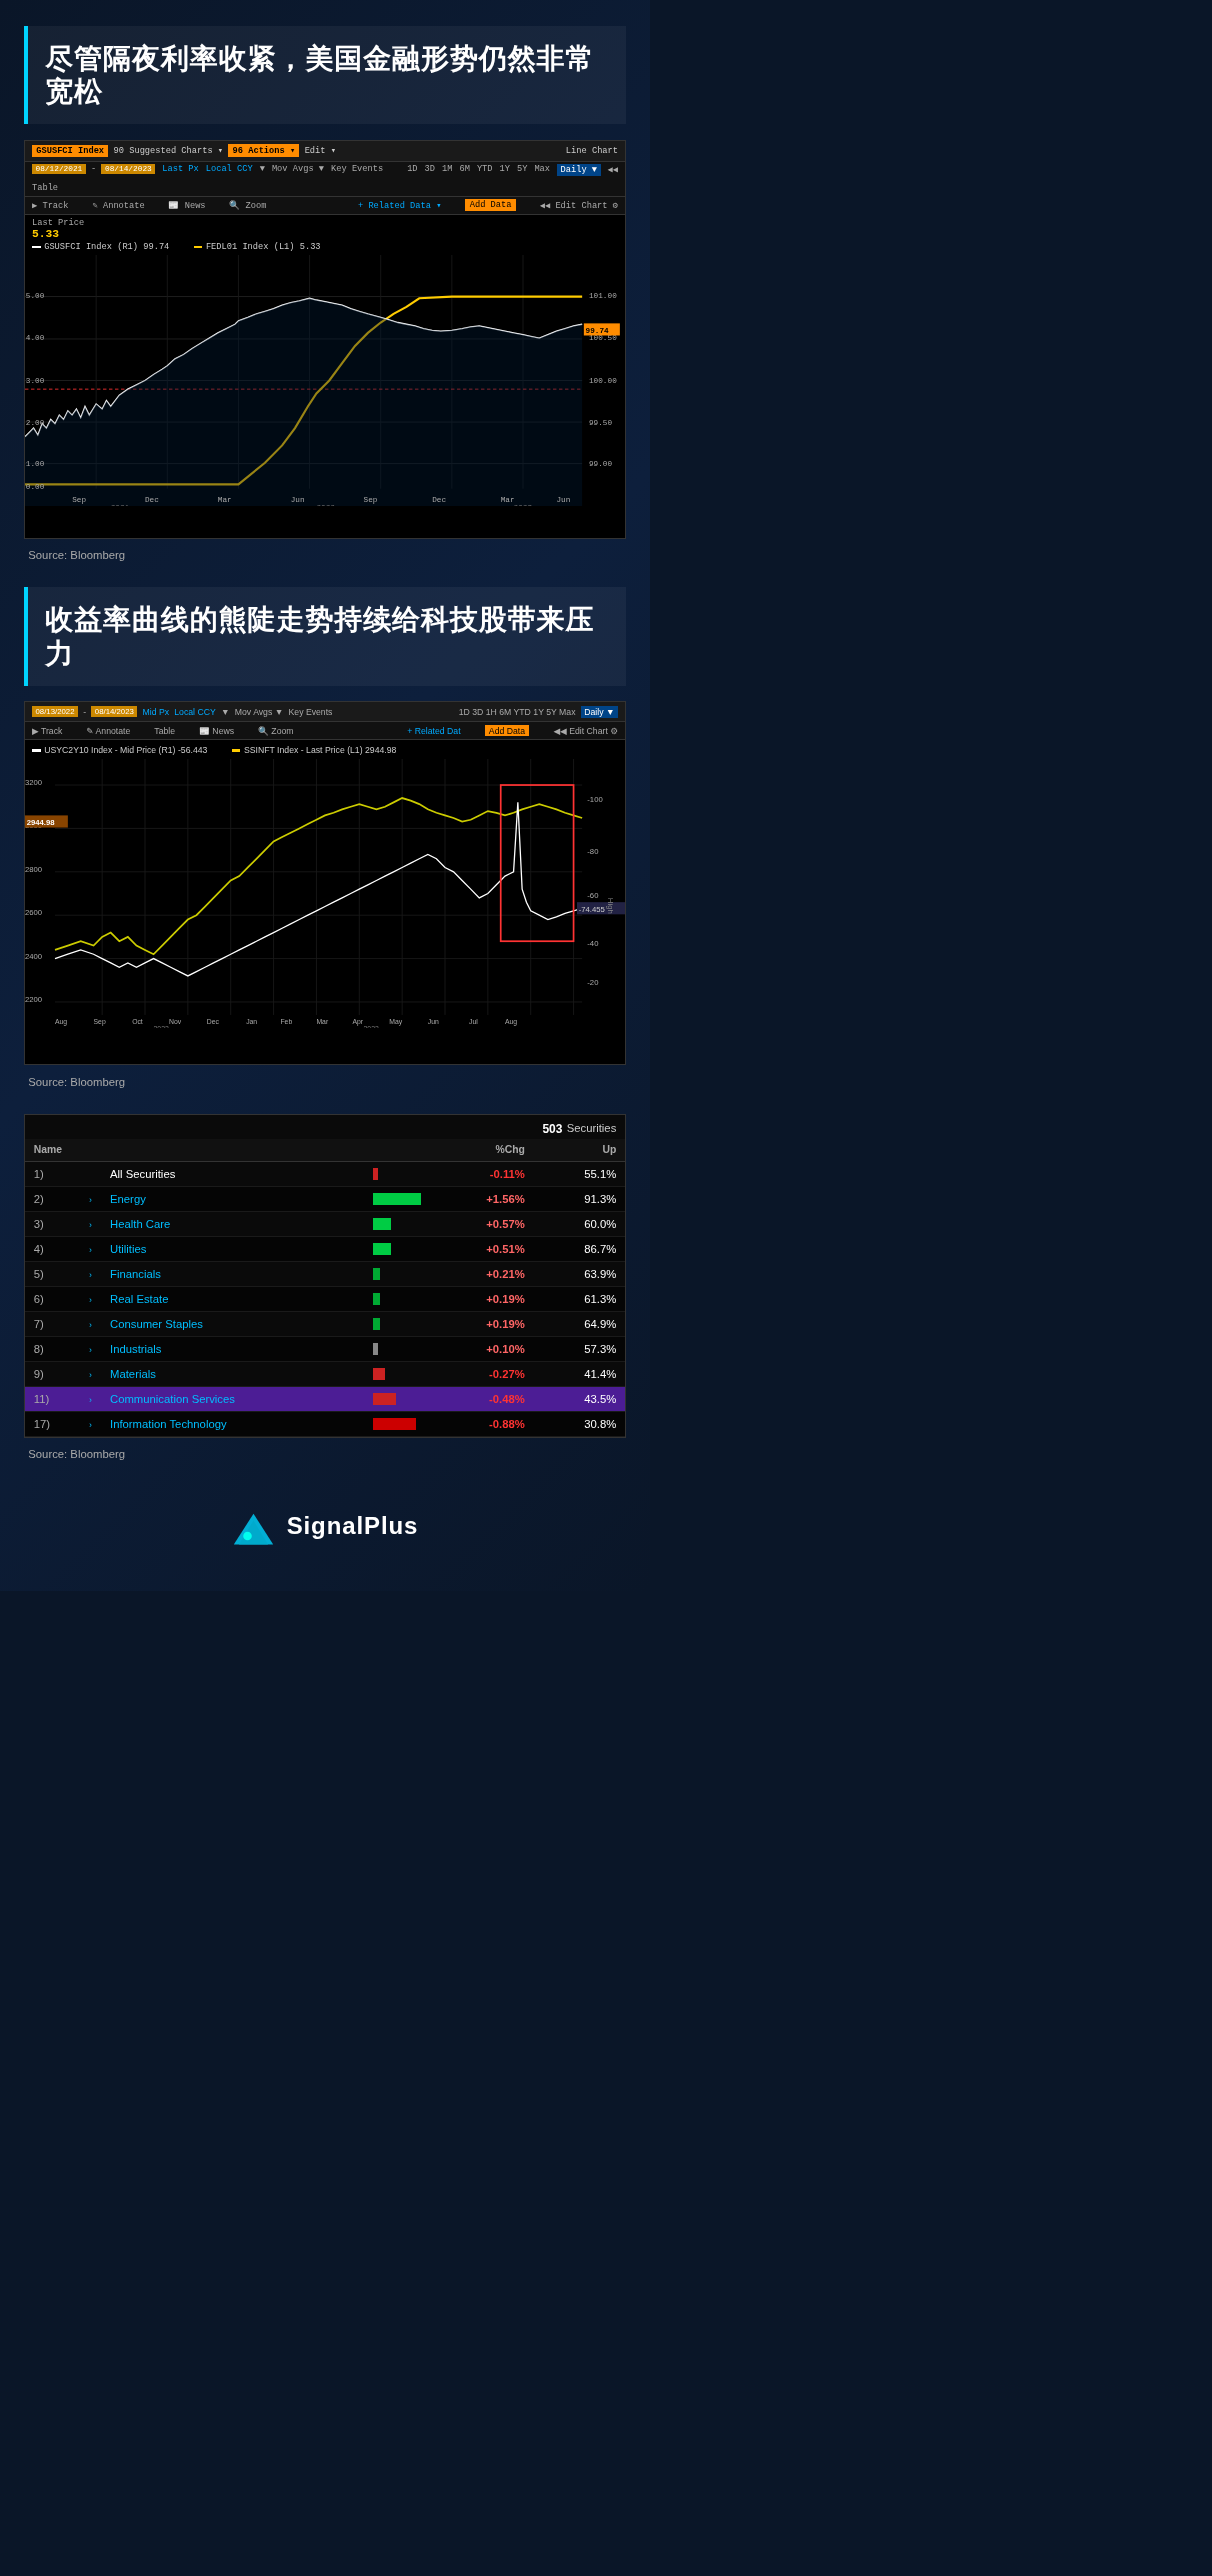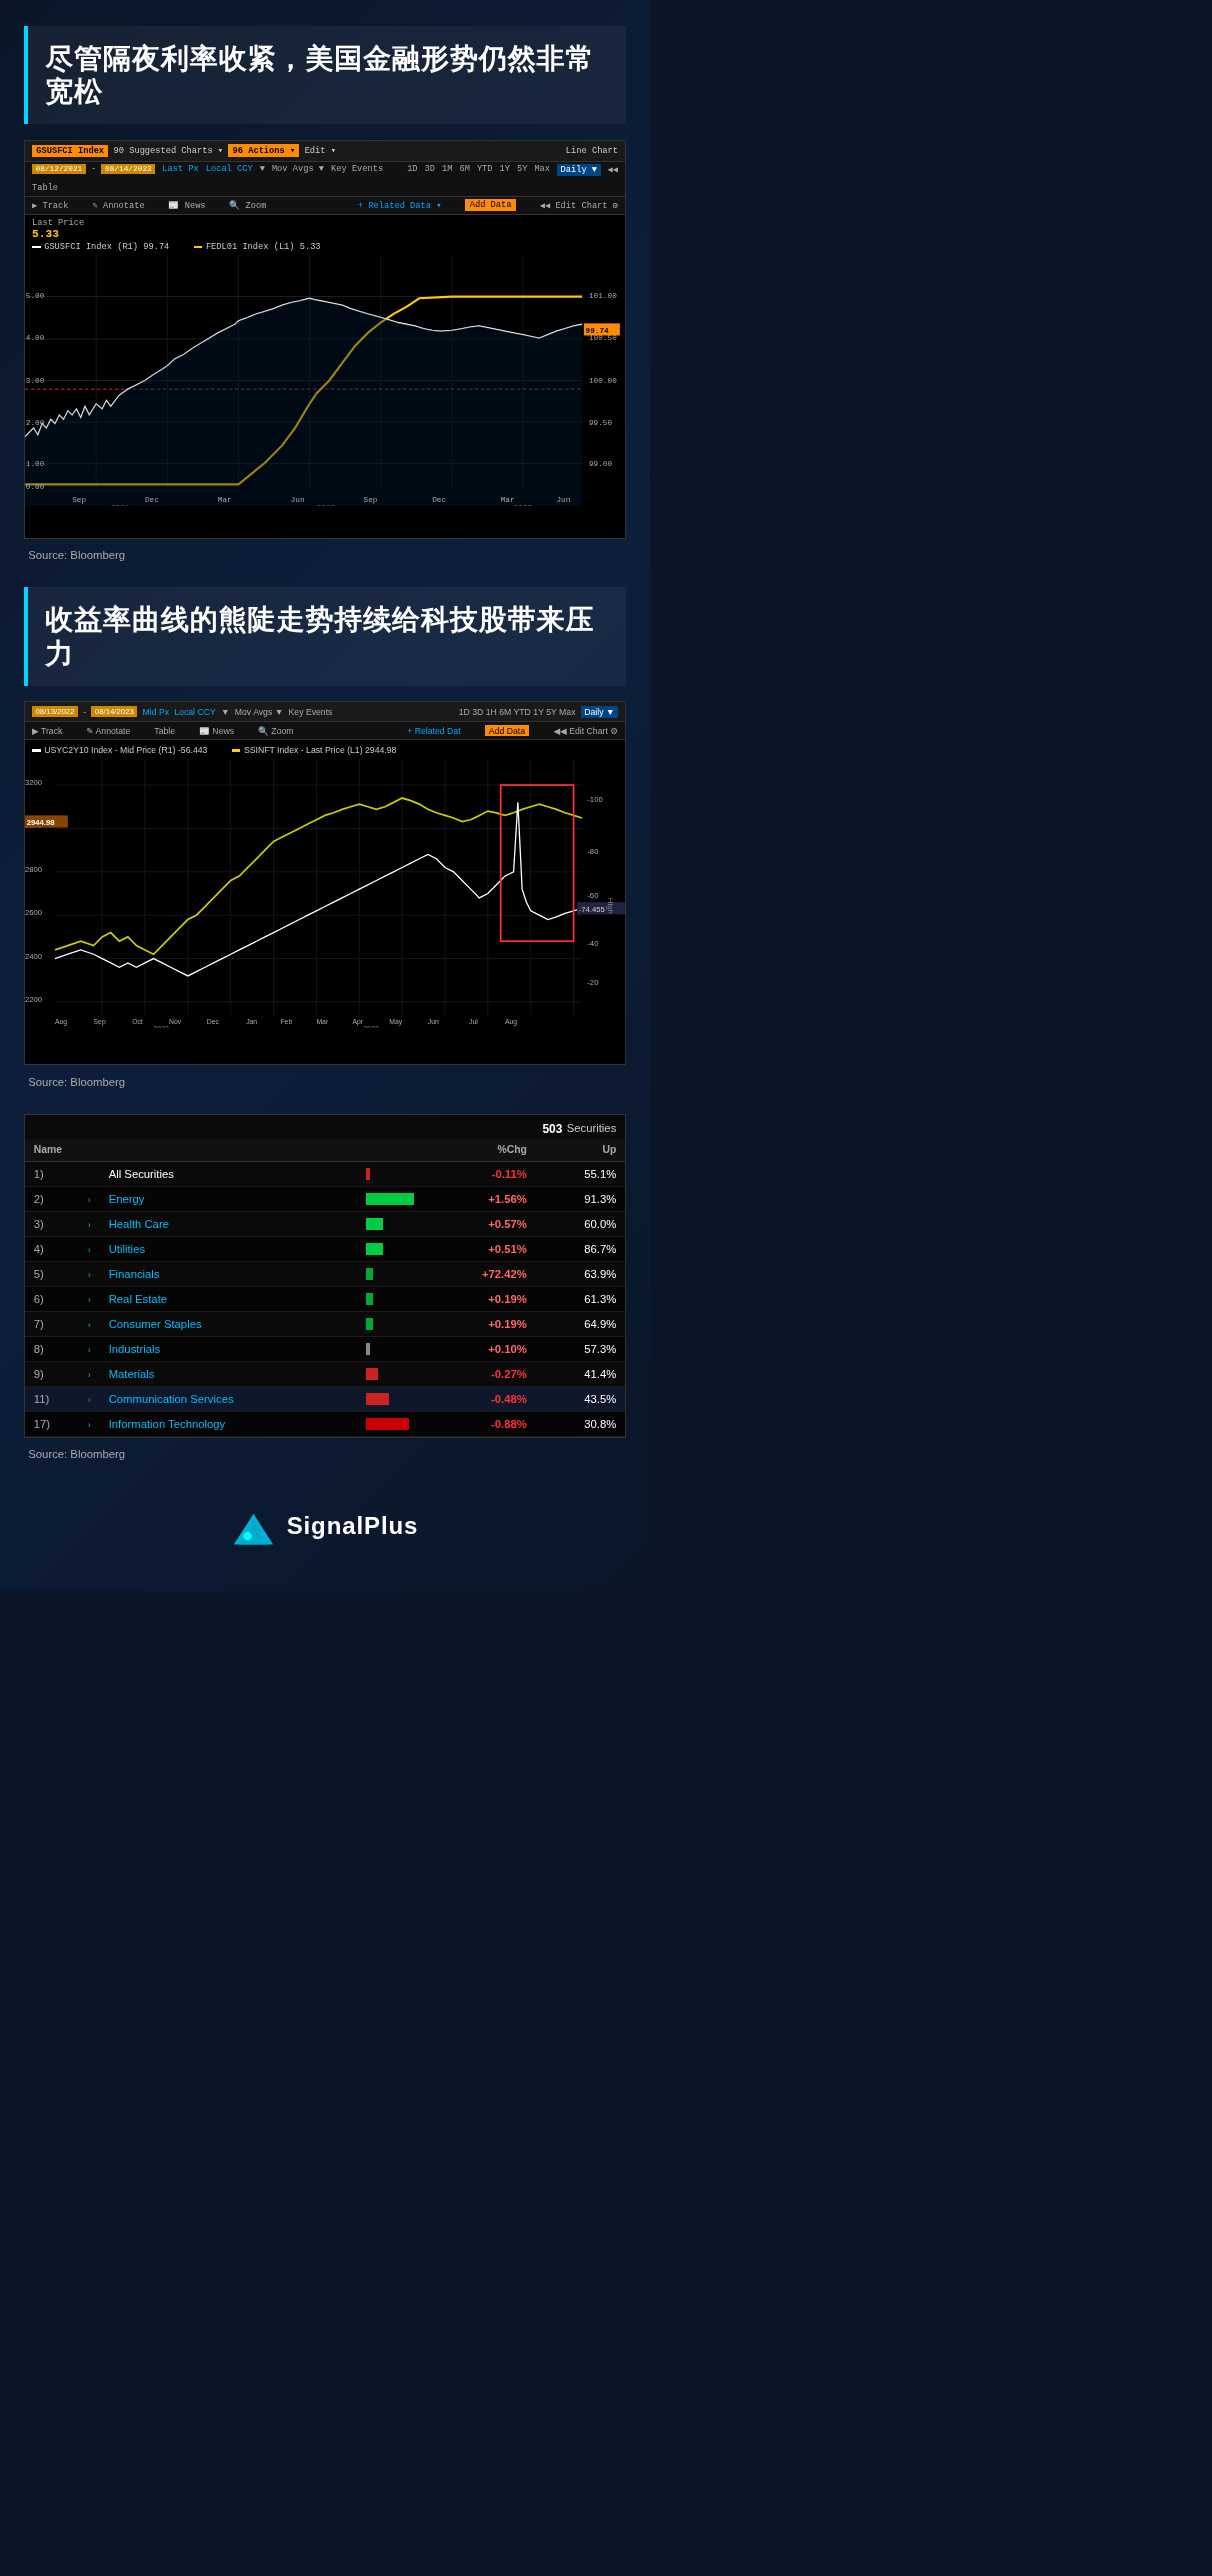--- a/index.html
+++ b/index.html
@@ -557,21 +557,21 @@
             <td style="text-align: right; font-weight: bold; font-size: 11.3px; color: rgb(255, 102, 102);">+0.51%</td>
             <td class="up-cell">86.7%</td>
           </tr>
           <tr style="background: rgb(10, 10, 10);">
             <td class="row-num">5)</td>
             <td style="width: 14px; padding: 6px 1.7px;"><span style="color:#00bfff; font-size:8.7px;">›</span></td>
             <td class="row-name">Financials</td>
             <td class="bar-cell">
               <div style="width: 7px; height: 12px; background: rgb(0, 170, 51);"></div>
             </td>
-            <td style="text-align: right; font-weight: bold; font-size: 11.3px; color: rgb(255, 102, 102);">+72.42%</td>
+            <td style="text-align: right; font-weight: bold; font-size: 11.3px; color: rgb(255, 102, 102);">+0.21%</td>
             <td class="up-cell">63.9%</td>
           </tr>
           <tr style="background: rgb(5, 5, 5);">
             <td class="row-num">6)</td>
             <td style="width: 14px; padding: 6px 1.7px;"><span style="color:#00bfff; font-size:8.7px;">›</span></td>
             <td class="row-name">Real Estate</td>
             <td class="bar-cell">
               <div style="width: 7px; height: 12px; background: rgb(0, 170, 51);"></div>
             </td>
             <td style="text-align: right; font-weight: bold; font-size: 11.3px; color: rgb(255, 102, 102);">+0.19%</td>
@@ -600,21 +600,21 @@
           <tr style="background: rgb(10, 10, 10);">
             <td class="row-num">9)</td>
             <td style="width: 14px; padding: 6px 1.7px;"><span style="color:#00bfff; font-size:8.7px;">›</span></td>
             <td class="row-name">Materials</td>
             <td class="bar-cell">
               <div style="width: 12px; height: 12px; background: rgb(204, 34, 34);"></div>
             </td>
             <td style="text-align: right; font-weight: bold; font-size: 11.3px; color: rgb(255, 51, 51);">-0.27%</td>
             <td class="up-cell">41.4%</td>
           </tr>
-          <tr style="background: #0f172a; padding-left: 40px;">
+          <tr style="background: #4c1d95; padding-left: 40px;">
             <td class="row-num">11)</td>
             <td style="width: 14px; padding: 6px 1.7px;"><span style="color:#00bfff; font-size:8.7px;">›</span></td>
             <td class="row-name">Communication Services</td>
             <td class="bar-cell">
               <div style="width: 22.5px; height: 12px; background: rgb(204, 34, 34);"></div>
             </td>
             <td style="text-align: right; font-weight: bold; font-size: 11.3px; color: rgb(255, 51, 51);">-0.48%</td>
             <td class="up-cell">43.5%</td>
           </tr>
           <tr style="background: rgb(5, 5, 5);">

